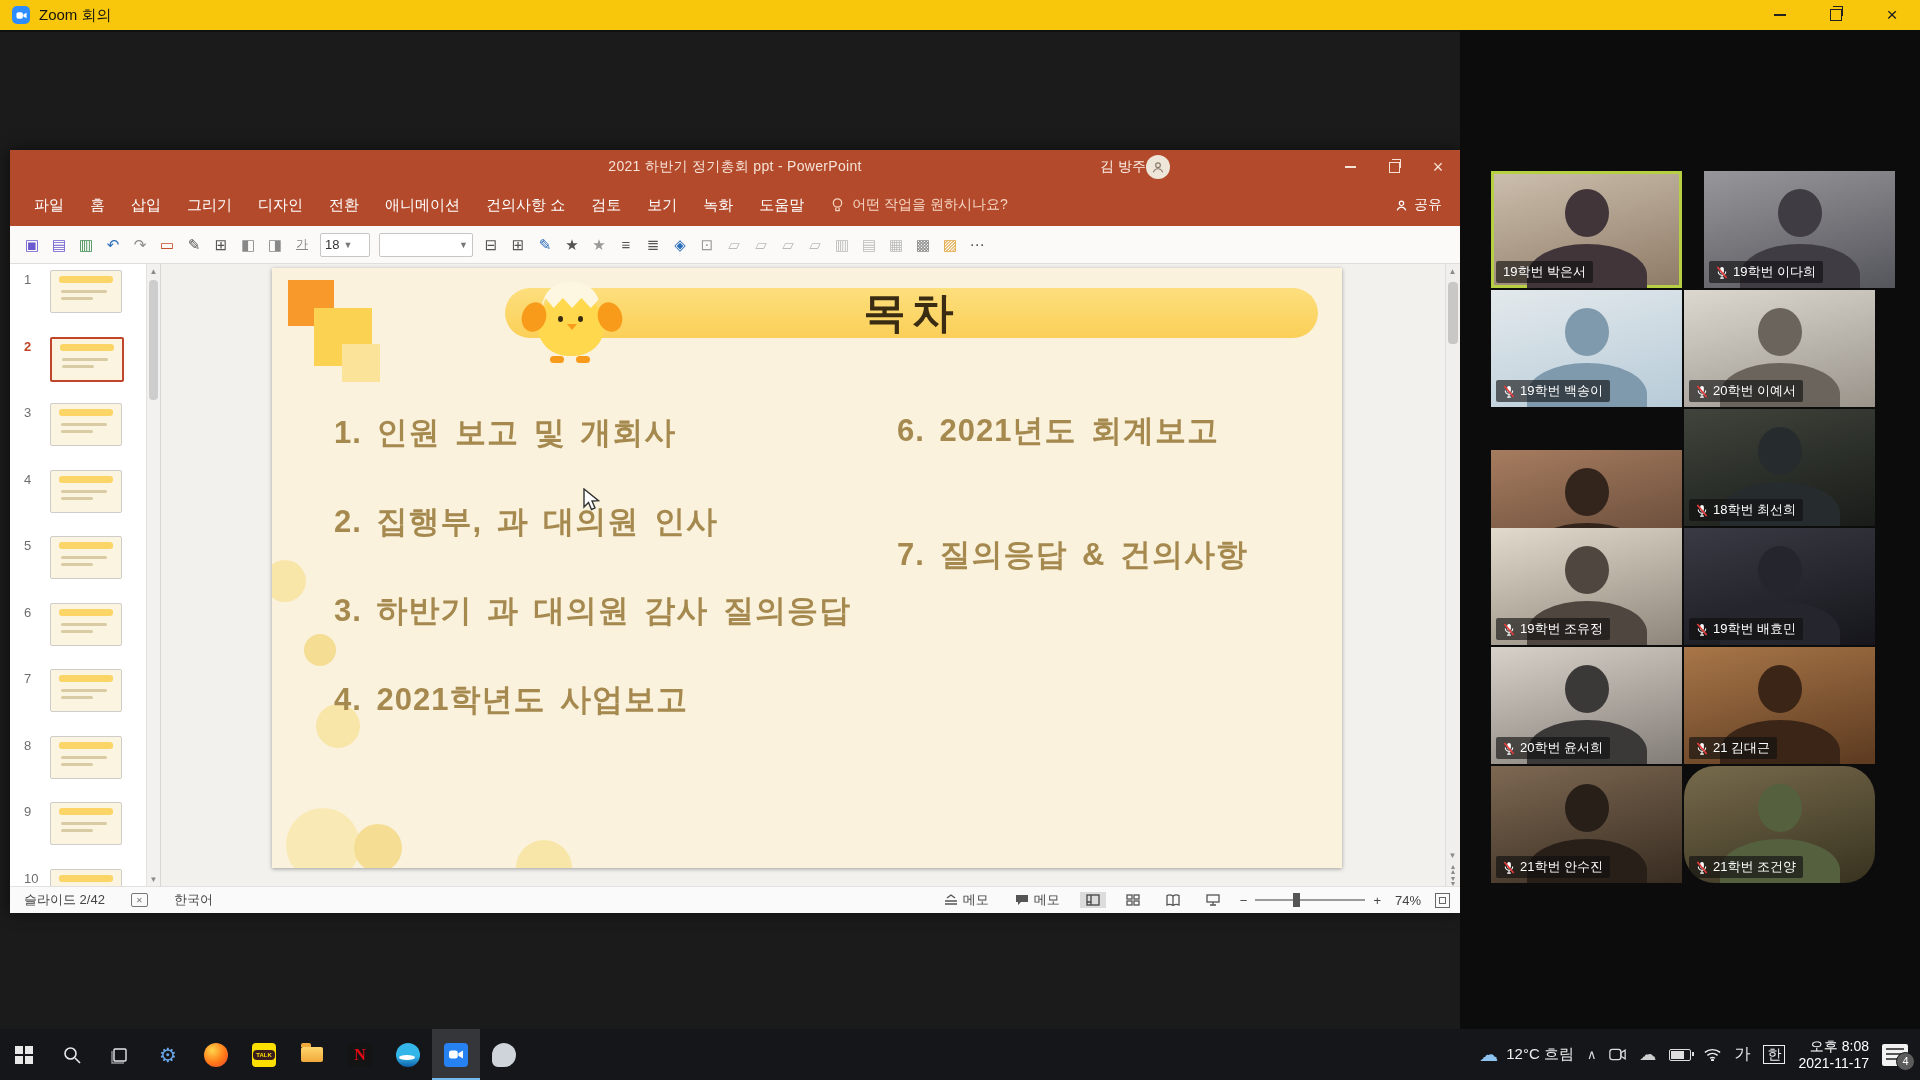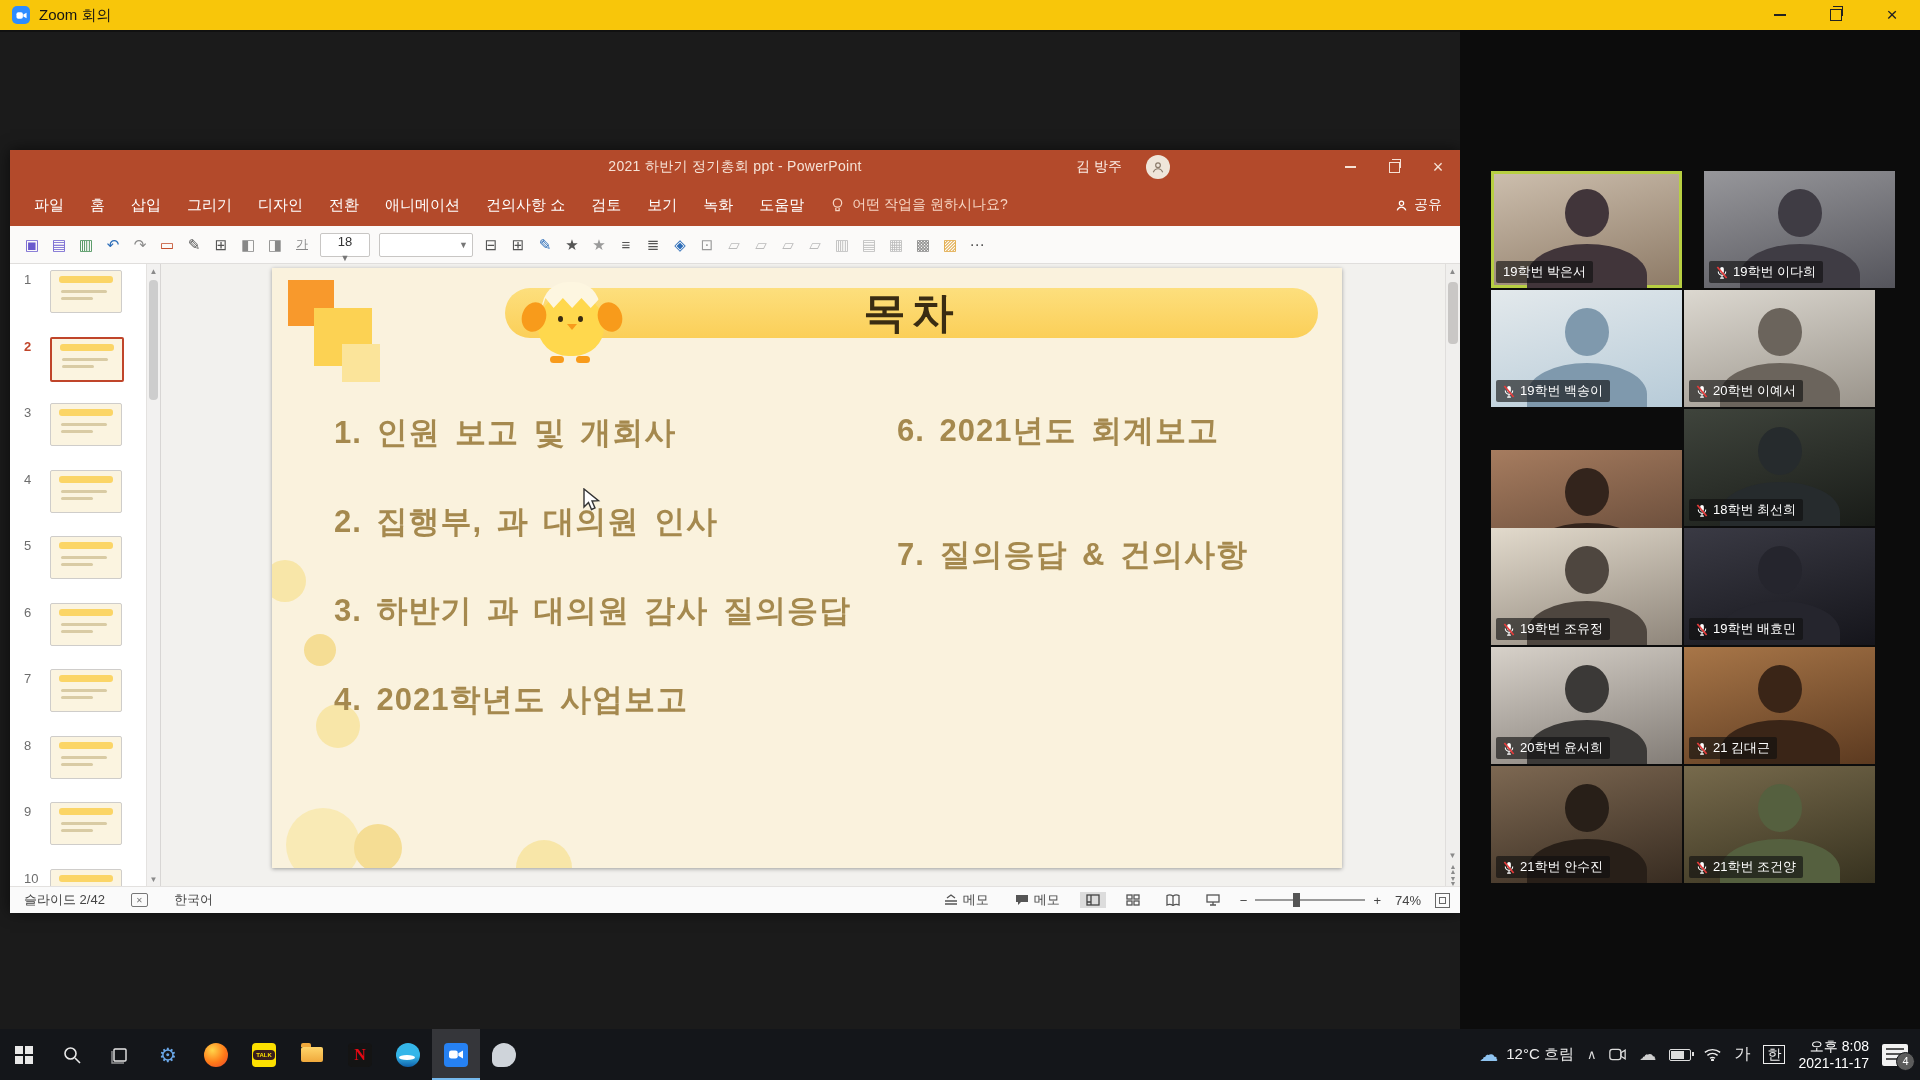--- a/index.html
+++ b/index.html
@@ -12,21 +12,21 @@
   .win-ctrls{margin-left:auto;display:flex;height:100%}
   .win-ctrl{width:56px;height:100%;display:flex;align-items:center;justify-content:center;color:#222;font-size:15px}
   .bar-min{width:12px;height:2px;background:#222}
   .restore-box{width:10px;height:10px;border:1.6px solid #222;position:relative;background:transparent}
   .restore-box:before{content:"";position:absolute;left:2px;top:-4px;width:9px;height:9px;border:1.6px solid #222;border-bottom:none;border-left:none}
 
   
   .ppt{position:absolute;left:10px;top:150px;width:1450px;height:762px;background:#fff;box-shadow:0 0 14px rgba(0,0,0,.6)}
   .ppt-titlebar{position:absolute;left:0;top:0;width:1450px;height:34px;background:#b34a2b;display:flex;align-items:center}
   .ppt-title{position:absolute;left:0;right:0;text-align:center;top:8px;font-size:14px;color:#f6e2d6;letter-spacing:.3px}
-  .ppt-user{position:absolute;right:290px;top:0;height:34px;display:flex;align-items:center;gap:24px;color:#fbeee6;font-size:14px}
+  .ppt-user{position:absolute;right:290px;top:0;height:34px;display:flex;align-items:center;gap:0;color:#fbeee6;font-size:14px}
   .avatar{width:24px;height:24px;border-radius:50%;background:#efe6da;display:flex;align-items:center;justify-content:center}
   .ppt-ctrls{position:absolute;right:0;top:0;height:34px;display:flex}
   .ppt-ctrl{width:44px;height:100%;display:flex;align-items:center;justify-content:center;color:#f6e2d6;font-size:15px}
   .ppt-bar-min{width:11px;height:2px;background:#f6e2d6}
   .ppt-restore{width:9px;height:9px;border:1.4px solid #f6e2d6;position:relative}
   .ppt-restore:before{content:"";position:absolute;left:2px;top:-4px;width:8px;height:8px;border:1.4px solid #f6e2d6;border-bottom:none;border-left:none}
 
   .ppt-tabs{position:absolute;left:0;top:34px;width:1450px;height:42px;background:#b34a2b;display:flex;align-items:center;padding-left:11px;box-sizing:border-box}
   .ppt-tab{color:#fff;font-size:15px;padding:6px 13px;white-space:nowrap;border-radius:2px}
   .tellme{display:flex;align-items:center;gap:8px;margin-left:14px;color:#f6d4c2;font-size:14px}
@@ -196,21 +196,21 @@
       <div class="tool-ic" style="color: rgb(106, 90, 205);">▤</div>
       <div class="tool-ic" style="color: rgb(60, 138, 78);">▥</div>
       <div class="tool-ic" style="color: rgb(43, 108, 184);">↶</div>
       <div class="tool-ic" style="color: rgb(138, 138, 138);">↷</div>
       <div class="tool-ic" style="color: rgb(196, 80, 46);">▭</div>
       <div class="tool-ic" style="color: rgb(85, 85, 85);">✎</div>
       <div class="tool-ic" style="color: rgb(85, 85, 85);">⊞</div>
       <div class="tool-ic" style="color: rgb(136, 136, 136);">◧</div>
       <div class="tool-ic" style="color: rgb(136, 136, 136);">◨</div>
       <div class="tool-ic" style="color: rgb(136, 136, 136); font-size: 12px; text-decoration: underline;">가</div>
-      <div class="combo" style="width: 40px; flex-direction: column;">
+      <div class="combo" style="width: 40px;">
         <span>18</span>
         <span class="caret">▼</span>
       </div>
       <div class="combo" style="width: 84px;">
         <span></span>
         <span class="caret" style="margin-left:auto">▼</span>
       </div>
       <div class="tool-ic" style="color: rgb(85, 85, 85);">⊟</div>
       <div class="tool-ic" style="color: rgb(85, 85, 85);">⊞</div>
       <div class="tool-ic" style="color: rgb(43, 108, 184);">✎</div>
@@ -561,21 +561,21 @@
       <div class="name-tag">
         <svg width="12" height="13" viewBox="0 0 12 14">
           <rect x="4" y="1" width="4" height="7" rx="2" fill="#fff"></rect>
           <path d="M2 6a4 4 0 008 0" stroke="#fff" stroke-width="1.2" fill="none"></path>
           <path d="M6 10v3M4 13h4" stroke="#fff" stroke-width="1.2"></path>
           <path d="M1 1l10 12" stroke="#e63b3b" stroke-width="1.8"></path>
         </svg>
         <span>21학번 안수진</span>
       </div>
     </div>
-    <div class="tile" style="left: 1684px; top: 766px; background: linear-gradient(165deg, rgb(119, 106, 76), rgb(55, 50, 31));">
+    <div class="tile" style="left: 1684px; top: 766px; background: linear-gradient(165deg, rgb(119, 106, 76), rgb(55, 50, 31)); border-radius: 31px;">
       <div class="shoulders" style="background: rgb(85, 96, 63);"></div>
       <div class="head" style="background: rgb(85, 96, 63);"></div>
       <div class="name-tag">
         <svg width="12" height="13" viewBox="0 0 12 14">
           <rect x="4" y="1" width="4" height="7" rx="2" fill="#fff"></rect>
           <path d="M2 6a4 4 0 008 0" stroke="#fff" stroke-width="1.2" fill="none"></path>
           <path d="M6 10v3M4 13h4" stroke="#fff" stroke-width="1.2"></path>
           <path d="M1 1l10 12" stroke="#e63b3b" stroke-width="1.8"></path>
         </svg>
         <span>21학번 조건양</span>

